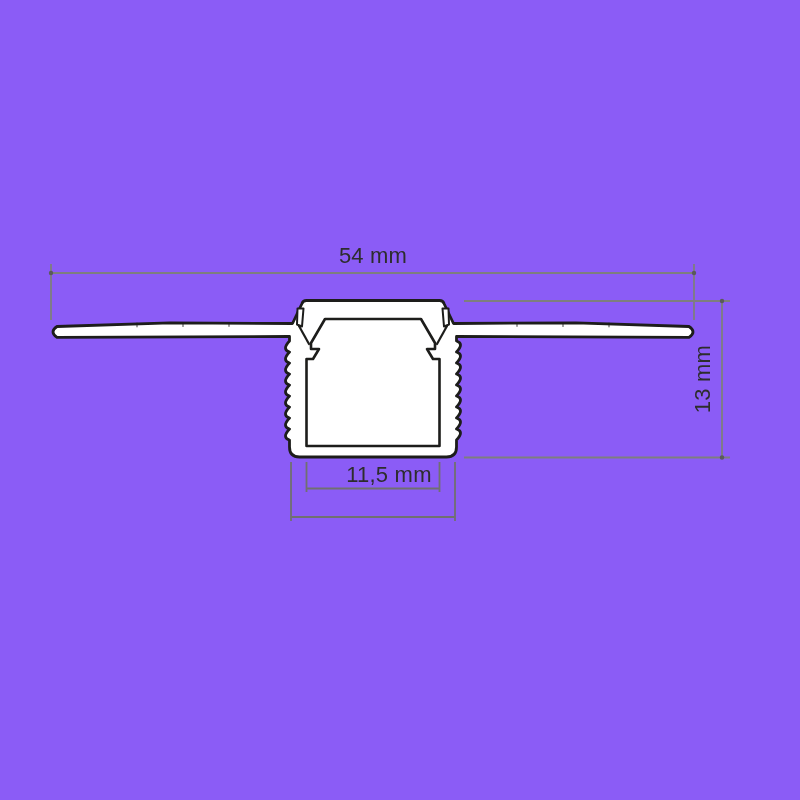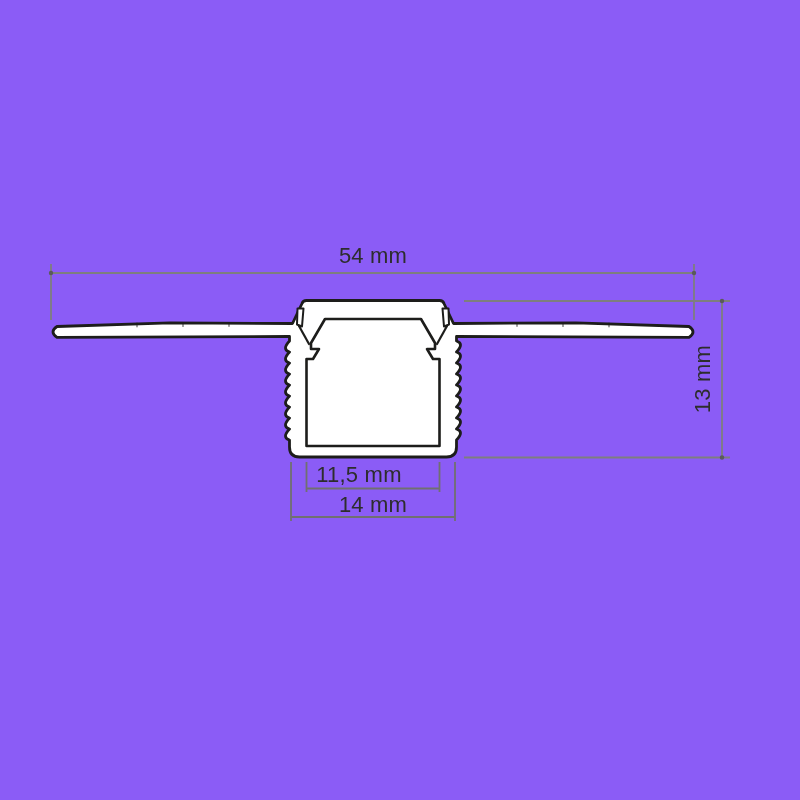--- a/index.html
+++ b/index.html
@@ -119,17 +119,16 @@
         <line x1="563" y1="322.9" x2="563" y2="326.5"></line>
         <line x1="609" y1="323.2" x2="609" y2="326.8"></line>
       </g>
     </g>
   </svg>
 
   <div class="dim-label" style="left:313px; top:244px; width:120px;">54 mm</div>
 
   <div class="dim-label rotated" style="left:644px; top:366px; width:120px; height:26px;">13 mm</div>
 
-  <div class="dim-label" style="left:296px; top:463px; width:126px;">11,5 mm</div>
+  <div class="dim-label" style="left:326px; top:463px; width:126px;">11,5 mm</div>
 
-  <div class="dim-label" style="left:313px; top:493px; width:120px;">14 mm</div>
 
 </div>
 
 </body></html>

